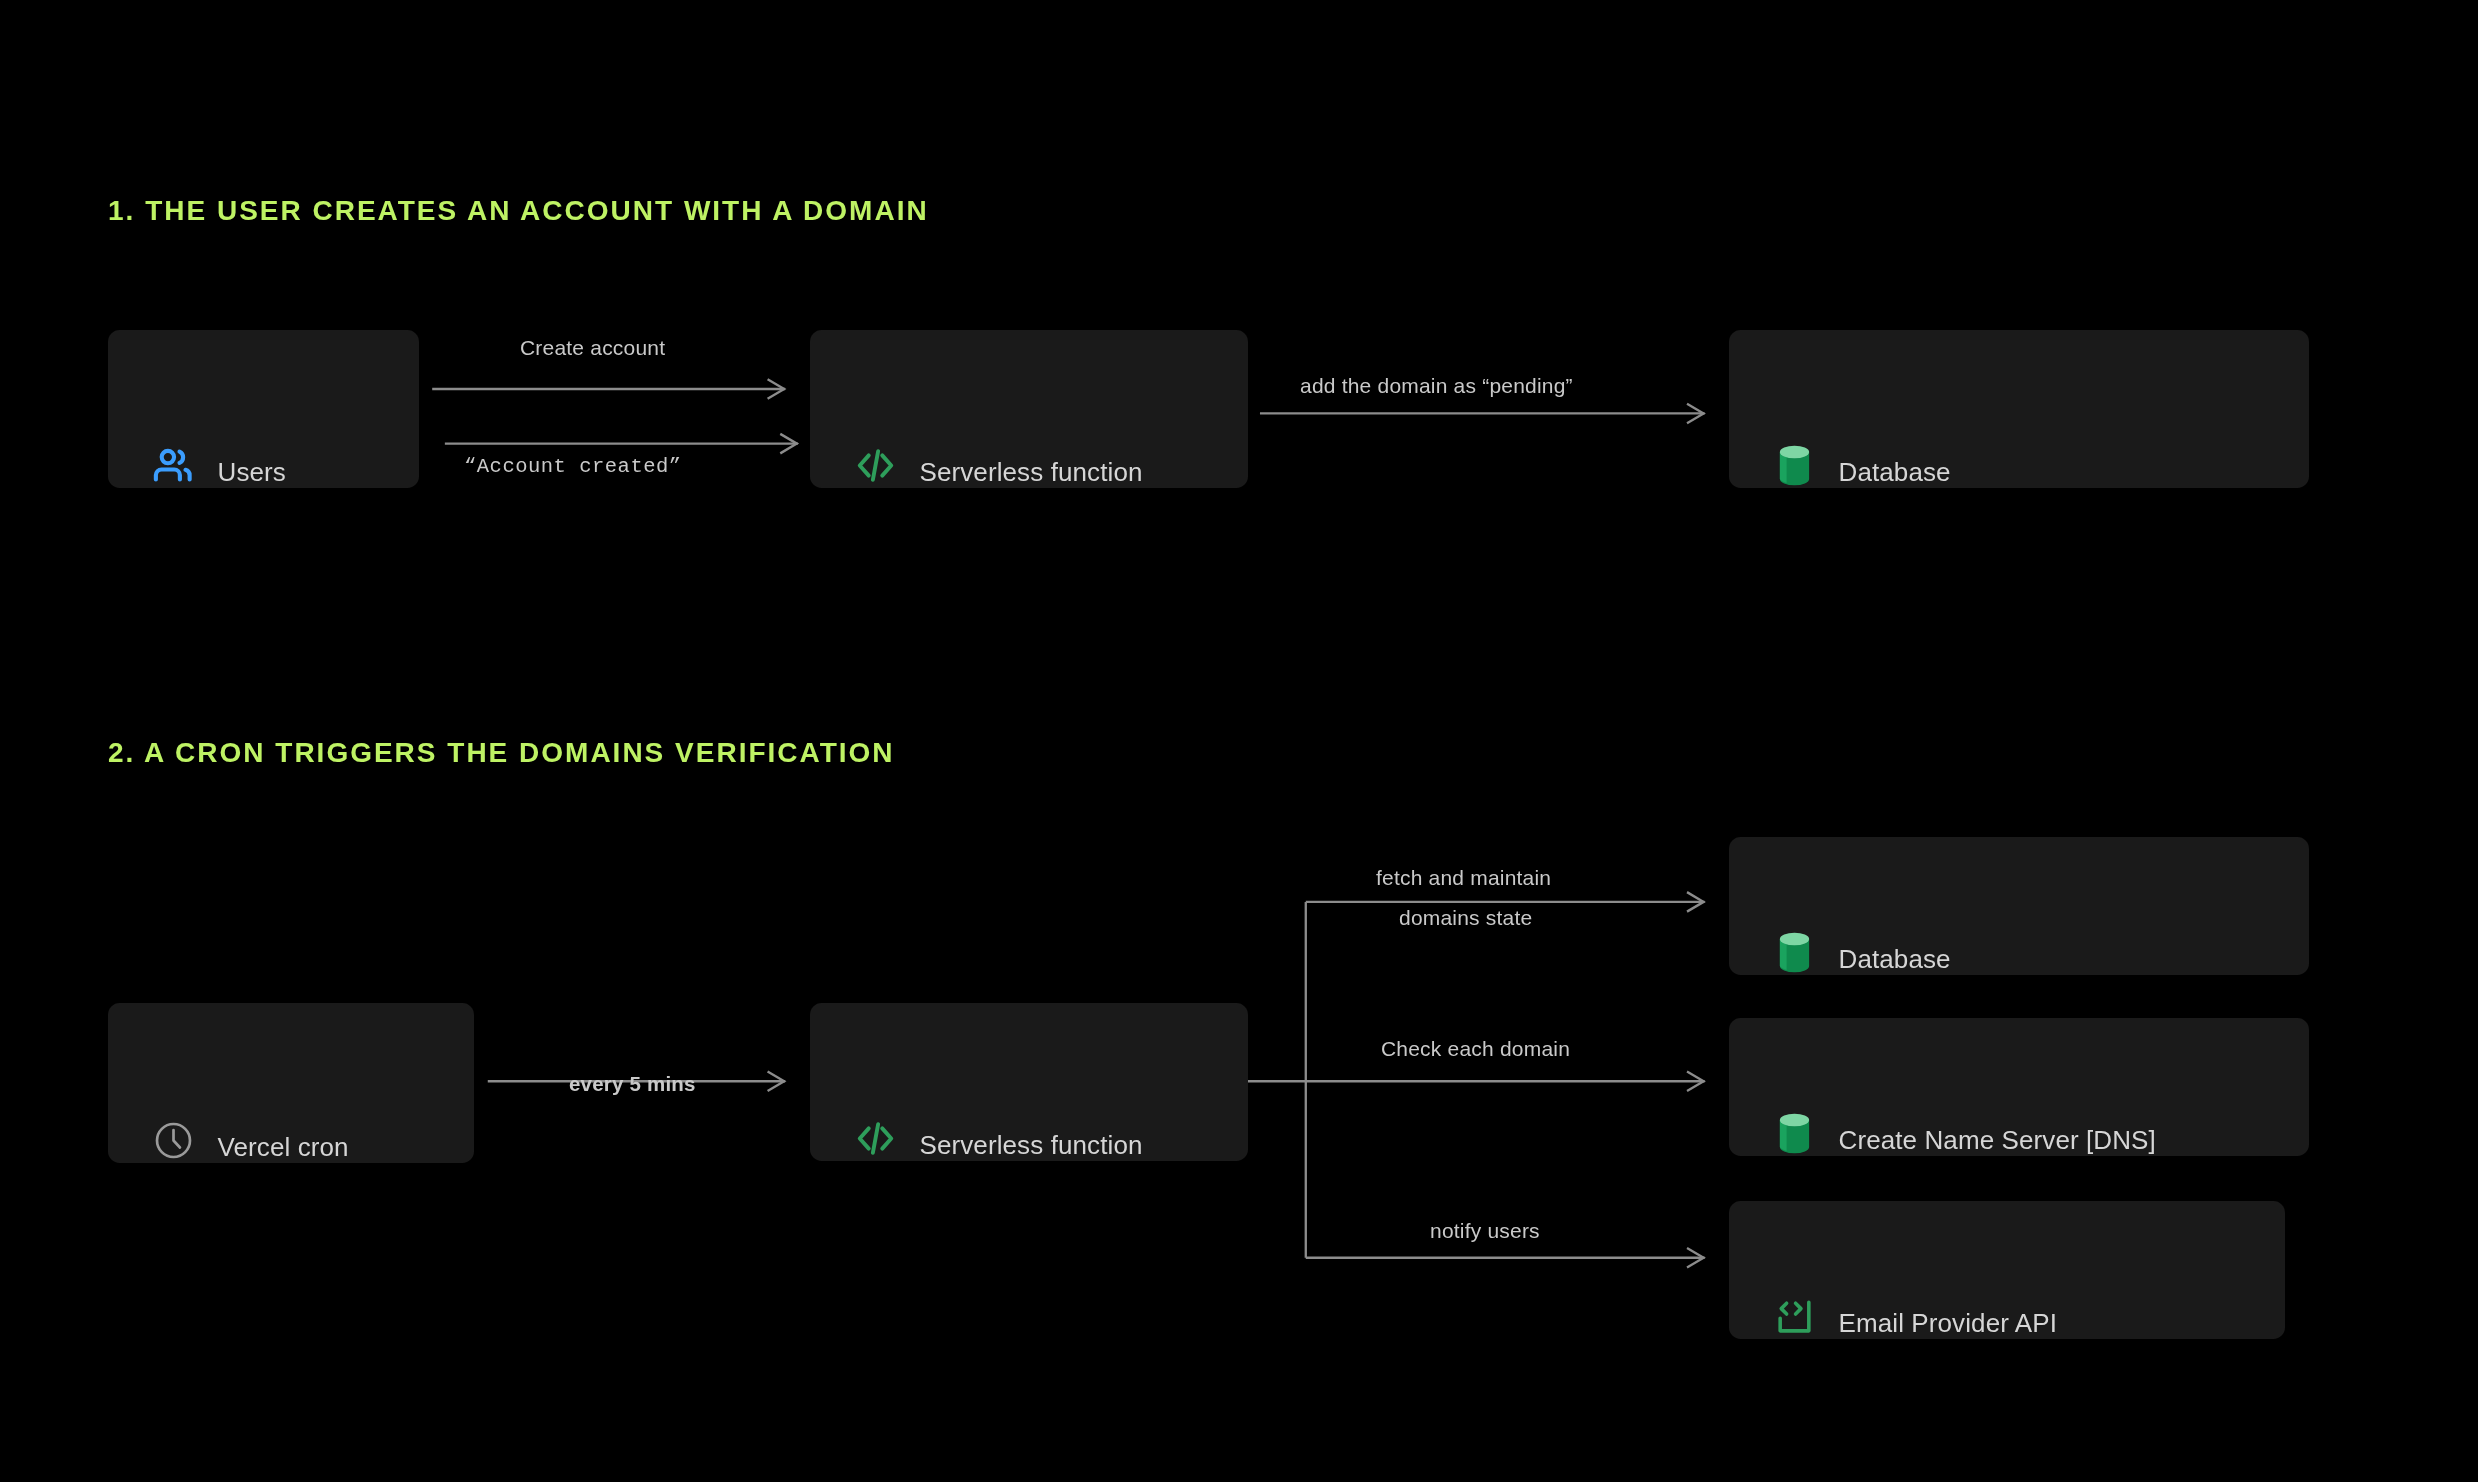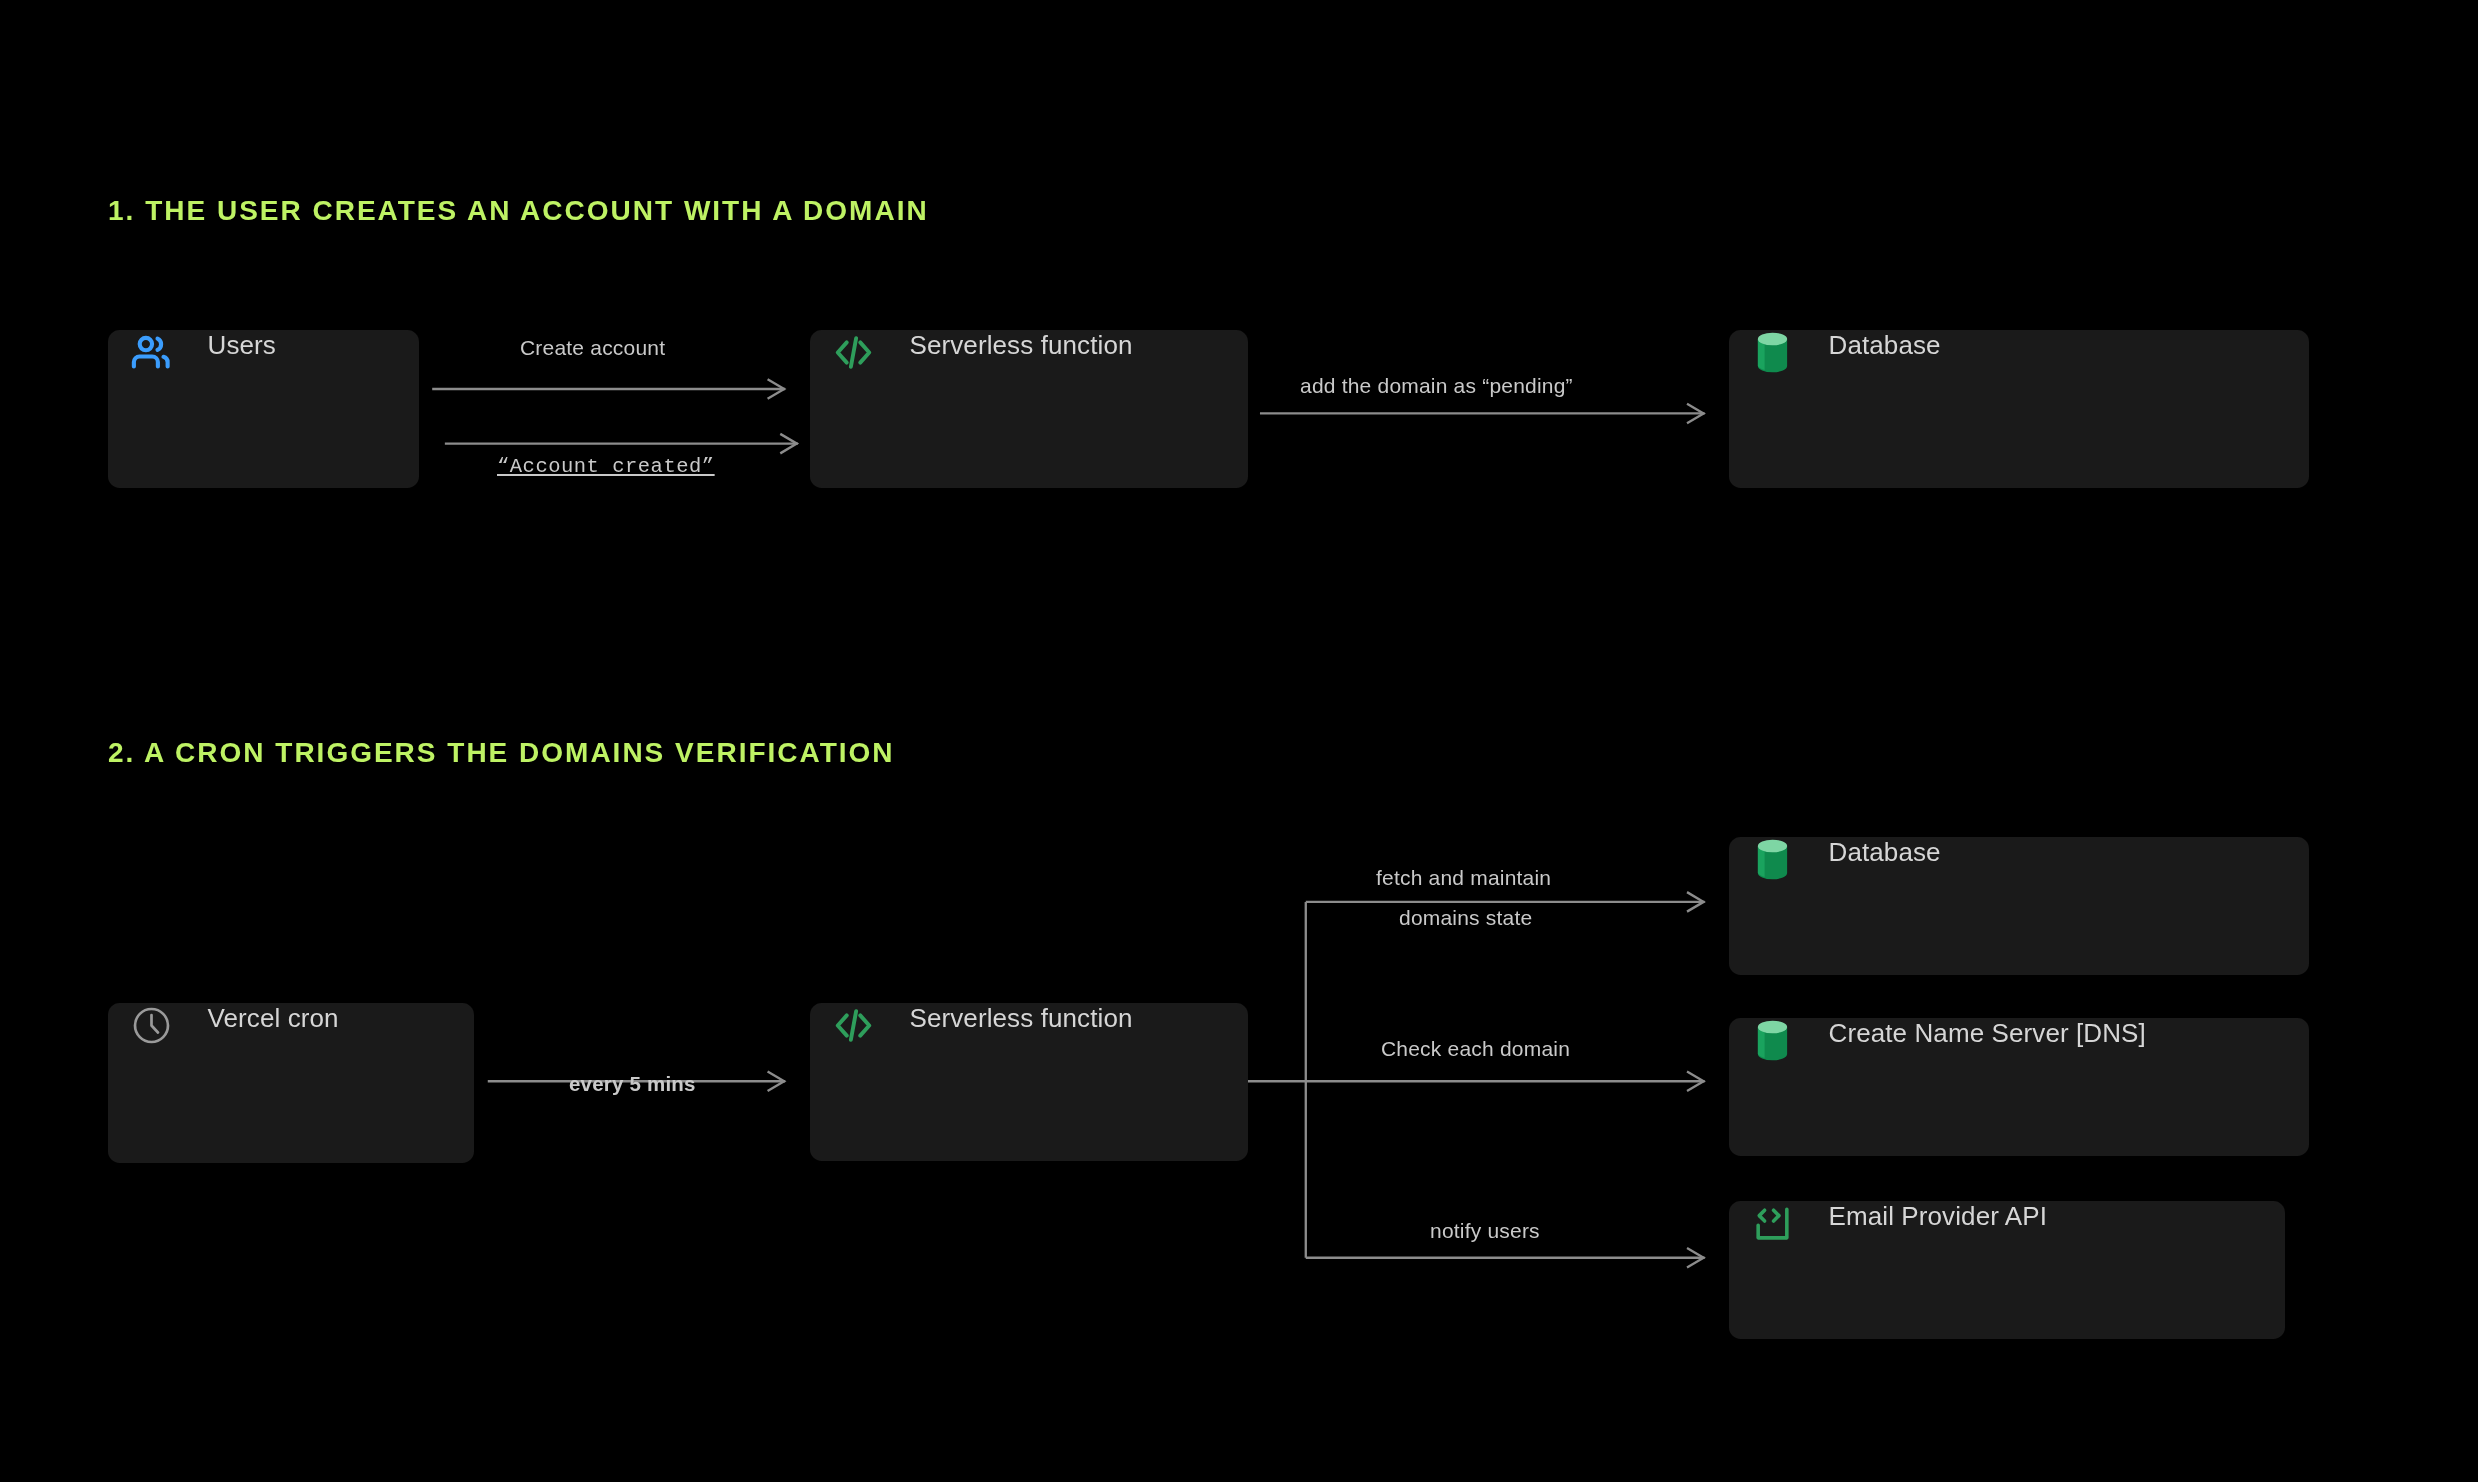--- a/index.html
+++ b/index.html
@@ -32,24 +32,23 @@
   }
   #heading-1 { left: 108px; top: 195px; }
   #heading-2 { left: 108px; top: 737px; }
 
   
   .node {
     position: absolute;
     background: #1a1a1a;
     border-radius: 11.7px;
     display: flex;
-    align-items: flex-start;
+    align-items: flex-end;
     box-sizing: border-box;
-    padding-left: 21px;
-    gap: 12px;
+    padding-left: 43px;
   }
   .node .node-icon {
     flex: 0 0 auto;
     display: flex;
     align-items: center;
     justify-content: center;
     width: 45px;
     height: 45px;
   }
   .node .node-label {
@@ -82,21 +81,21 @@
     letter-spacing: 0.2px;
   }
   .edge-label.mono {
     font-family: "Liberation Mono", monospace;
     font-size: 20.5px;
     letter-spacing: 0.5px;
   }
   .edge-label.bold { font-weight: 700; font-size: 20.5px; margin-top: 32px; }
 
   #label-create-account   { left: 520px;  top: 336px; }
-  #label-account-created  { left: 497px;  top: 455px; text-decoration: underline; }
+  #label-account-created  { left: 464px;  top: 455px; }
   #label-add-pending      { left: 1300px; top: 374px; }
   #label-every-5-mins     { left: 569px;  top: 1040px; }
   #label-fetch-1          { left: 1376px; top: 866px; }
   #label-fetch-2          { left: 1399px; top: 906px; }
   #label-check-domain     { left: 1381px; top: 1037px; }
   #label-notify-users     { left: 1430px; top: 1219px; }
 
   
   #edges {
     position: absolute;

